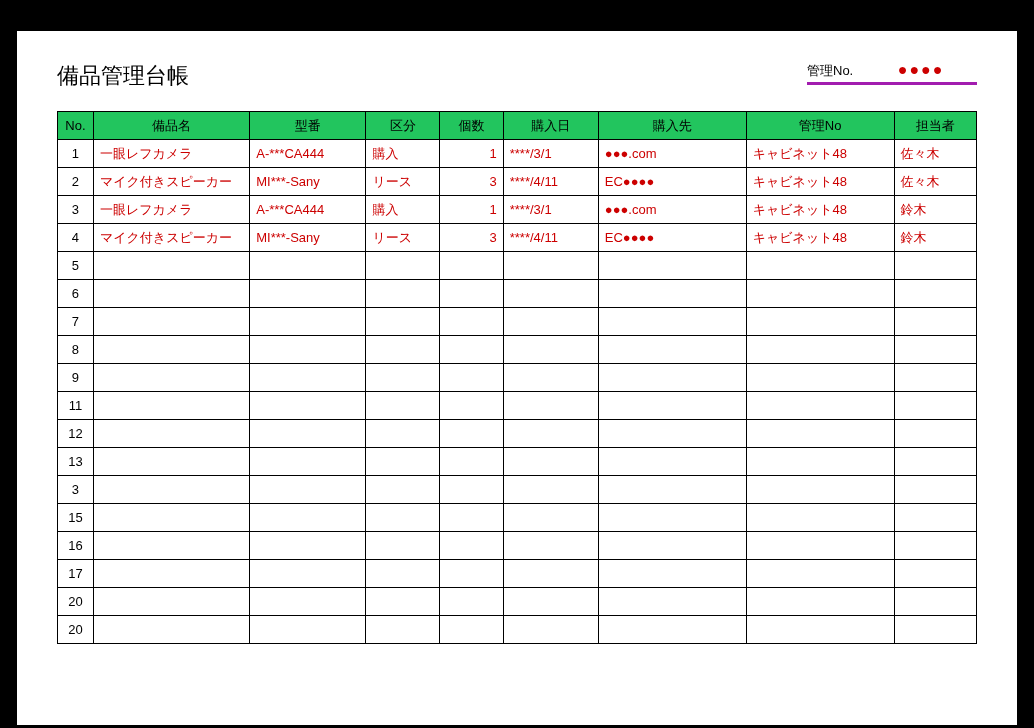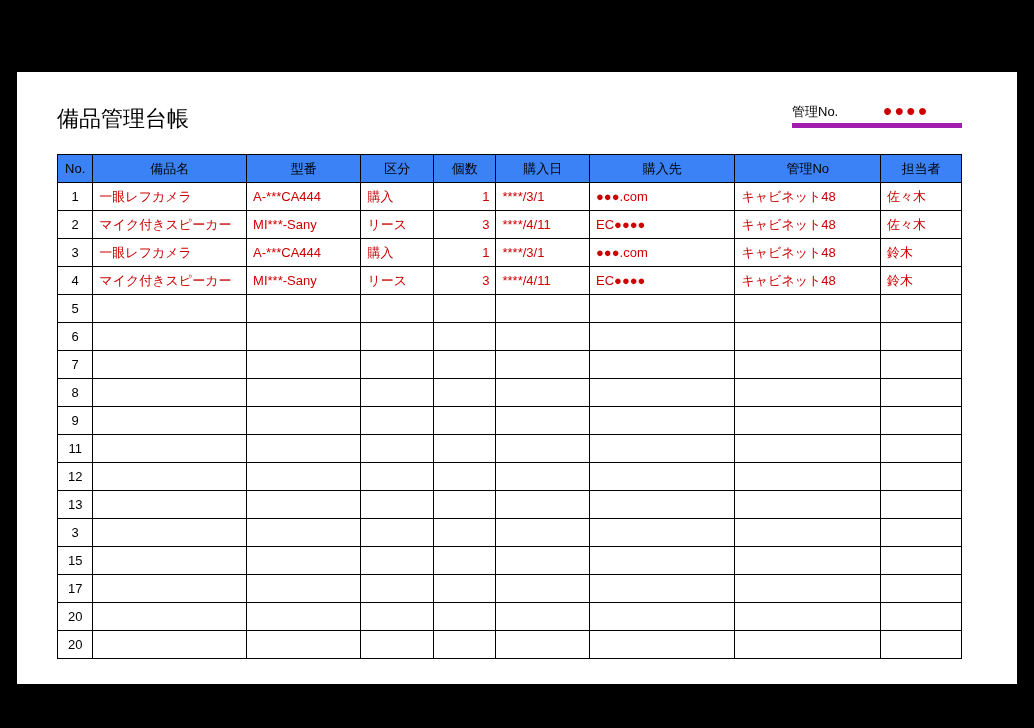--- a/index.html
+++ b/index.html
@@ -8,41 +8,41 @@
       font-family: "Meiryo", "MS PGothic", sans-serif;
       display: flex;
       align-items: center;
       justify-content: center;
       width: 1034px;
       height: 728px;
     }
     .page {
       background: #fff;
       width: 1000px;
-      height: 612px;
-      padding: 30px 55px 20px 40px;
+      height: 694px;
+      padding: 30px 40px 20px 40px;
       position: relative;
       margin-top: 28px;
     }
     .header-area {
       display: flex;
       justify-content: space-between;
       align-items: flex-end;
       margin-bottom: 20px;
     }
     .title {
       font-size: 22px;
       font-weight: normal;
       color: #000;
     }
     .mgmt-no-wrap {
       display: flex;
       align-items: baseline;
       gap: 12px;
-      border-bottom: 5px solid #a21caf;
+      border-bottom: 3px solid #a21caf;
       padding-bottom: 2px;
       margin-bottom: 6px;
       min-width: 170px;
     }
     .mgmt-no-label {
       font-size: 13px;
       color: #000;
     }
     .mgmt-no-value {
       font-size: 16px;
@@ -60,21 +60,21 @@
     th, td {
       border: 1px solid #000;
       font-size: 13px;
       padding: 4px 6px;
       height: 28px;
       vertical-align: middle;
       overflow: hidden;
       white-space: nowrap;
     }
     th {
-      background: #3b82f6;
+      background: #22c55e;
       font-weight: normal;
       text-align: center;
     }
     td.no-col { text-align: center; color: #000; }
     td.qty-col { text-align: right; }
     td.data-col { text-align: left; color: #c00; }
     td.qty-col { color: #c00; }
     col.c-no    { width: 34px; }
     col.c-name  { width: 148px; }
     col.c-model { width: 110px; }
@@ -271,20 +271,31 @@
           <td class="data-col"></td>
           <td class="data-col"></td>
           <td class="data-col"></td>
           <td class="qty-col"></td>
           <td class="data-col"></td>
           <td class="data-col"></td>
           <td class="data-col"></td>
           <td class="data-col"></td>
         </tr>
         <tr>
+          <td class="no-col">16</td>
+          <td class="data-col"></td>
+          <td class="data-col"></td>
+          <td class="data-col"></td>
+          <td class="qty-col"></td>
+          <td class="data-col"></td>
+          <td class="data-col"></td>
+          <td class="data-col"></td>
+          <td class="data-col"></td>
+        </tr>
+        <tr>
           <td class="no-col">17</td>
           <td class="data-col"></td>
           <td class="data-col"></td>
           <td class="data-col"></td>
           <td class="qty-col"></td>
           <td class="data-col"></td>
           <td class="data-col"></td>
           <td class="data-col"></td>
           <td class="data-col"></td>
         </tr>

